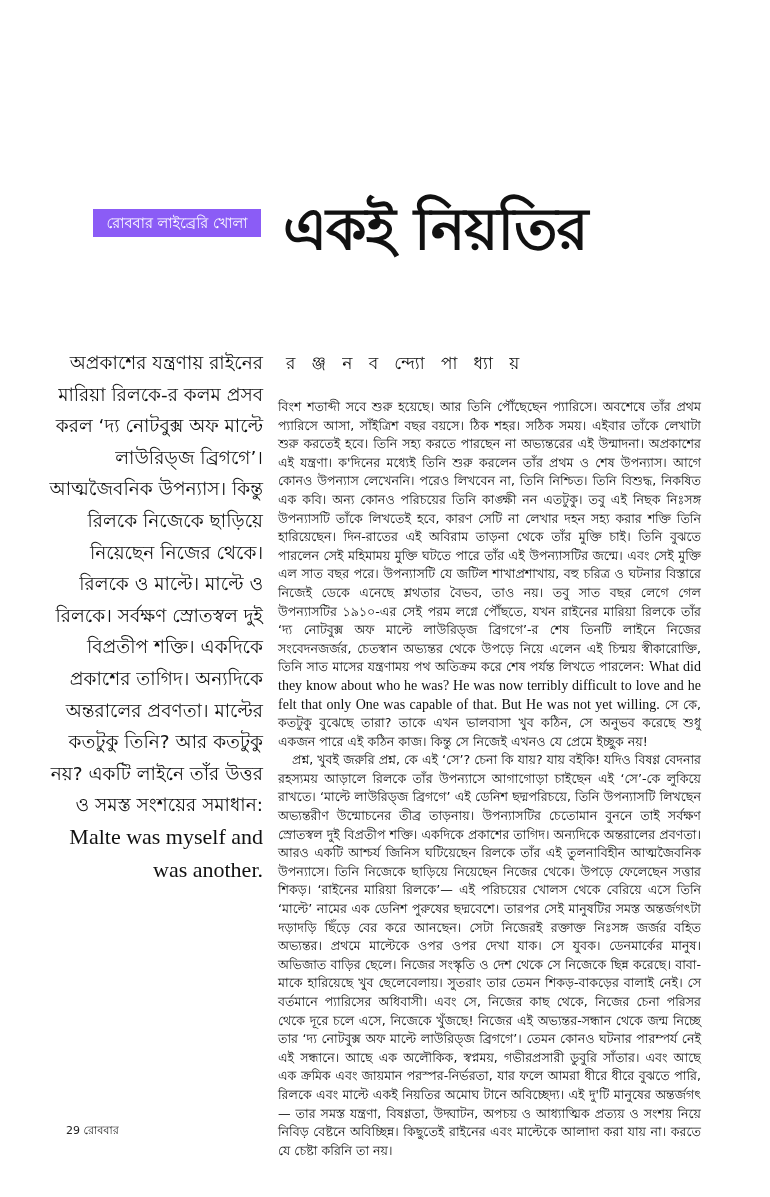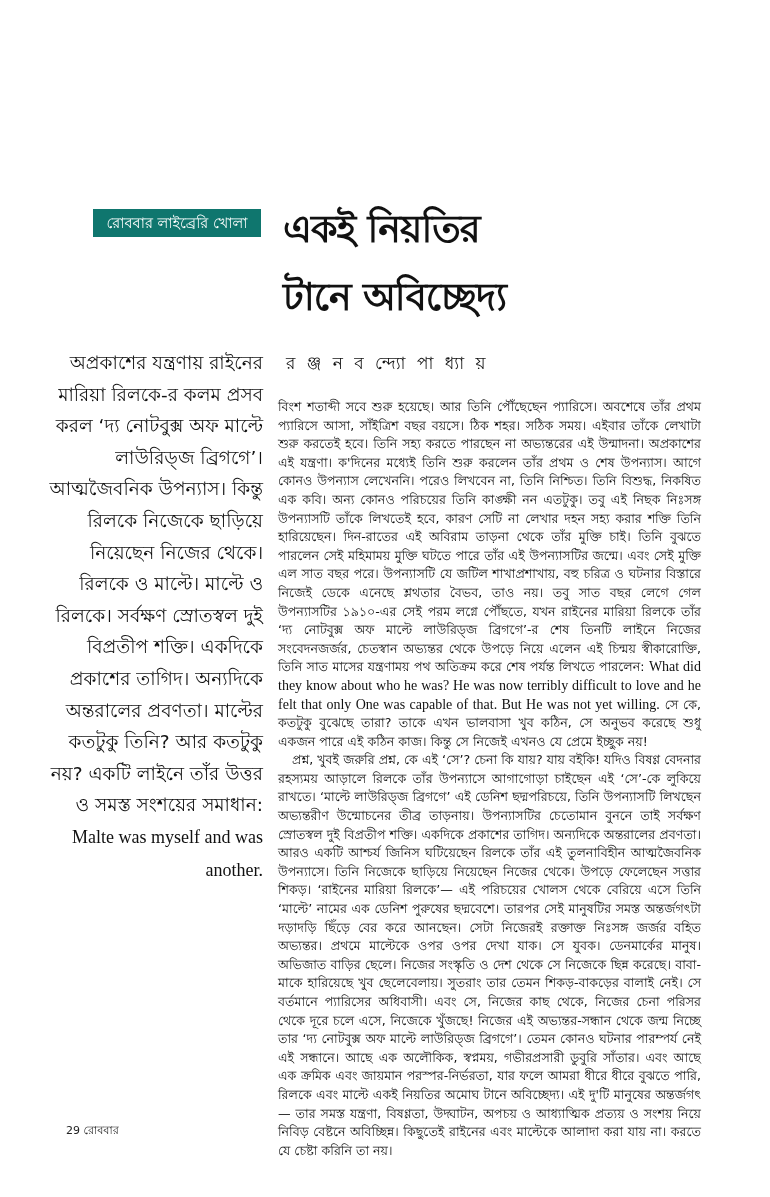--- a/index.html
+++ b/index.html
@@ -1,36 +1,35 @@
 <!DOCTYPE html>
 <html><head>
 <meta charset="utf-8">
 <style>
   html, body { margin: 0; padding: 0; background: #ffffff; }
   body { width: 770px; height: 1197px; position: relative; overflow: hidden; color: #111; font-family: "DejaVu Sans", sans-serif; }
-  .section-tag { position: absolute; left: 93px; top: 209px; width: 168px; height: 28px; background: #0f766e; color: #fff; font-size: 14.5px; line-height: 28px; text-align: center; white-space: nowrap; }
-  .headline { position: absolute; left: 283px; top: 195px; width: 460px; font-size: 38px; font-weight: bold; line-height: 68px; color: #111; letter-spacing: -1px; }
+  .section-tag { position: absolute; left: 93px; top: 209px; width: 168px; height: 28px; background: #8b5cf6; color: #fff; font-size: 14.5px; line-height: 28px; text-align: center; white-space: nowrap; }
+  .headline { position: absolute; left: 283px; top: 195px; width: 460px; font-size: 58px; font-weight: bold; line-height: 68px; color: #111; letter-spacing: -1px; }
   .headline div { white-space: nowrap; }
-  .byline { position: absolute; left: 286px; top: 350px; font-size: 17px; letter-spacing: 3px; white-space: nowrap; color: #111; }
+  .byline { position: absolute; left: 286px; top: 350px; font-size: 17px; letter-spacing: 3px; white-space: nowrap; color: #111; font-family: Liberation Mono, monospace; }
   .pullquote { position: absolute; left: 40px; top: 347px; width: 223px; text-align: right; font-size: 18.5px; line-height: 31.6px; color: #111; }
-  .pullquote .en { font-family: "Liberation Serif", serif; font-size: 18px; }
+  .pullquote .en { font-family: "Liberation Serif", serif; font-size: 22px; }
   .body-text { position: absolute; left: 278px; top: 398px; width: 423px; font-size: 12.6px; line-height: 18.6px; text-align: justify; color: #111; }
   .body-text p { margin: 0; }
   .body-text p + p { text-indent: 14px; }
   .body-text .en { font-family: "Liberation Serif", serif; font-size: 14px; }
   .folio { position: absolute; left: 66px; top: 1122px; font-size: 11px; color: #222; white-space: nowrap; }
 </style>
 </head>
 <body>
 
 <div class="section-tag">রোববার লাইব্রেরি খোলা</div>
 
 <div class="headline">
   <div>একই নিয়তির</div>
-  <div>টানে অবিচ্ছেদ্য</div>
 </div>
 
 <div class="byline">র ঞ্জ ন  ব ন্দ্যো পা ধ্যা য়</div>
 
 <div class="pullquote">
   <span>অপ্রকাশের যন্ত্রণায় রাইনের মারিয়া রিলকে-র কলম প্রসব করল ‘দ্য নোটবুক্স অফ মাল্টে লাউরিড্জ ব্রিগগে’। আত্মজৈবনিক উপন্যাস। কিন্তু রিলকে নিজেকে ছাড়িয়ে নিয়েছেন নিজের থেকে। রিলকে ও মাল্টে। মাল্টে ও রিলকে। সর্বক্ষণ স্রোতস্বল দুই বিপ্রতীপ শক্তি। একদিকে প্রকাশের তাগিদ। অন্যদিকে অন্তরালের প্রবণতা। মাল্টের কতটুকু তিনি? আর কতটুকু নয়? একটি লাইনে তাঁর উত্তর ও সমস্ত সংশয়ের সমাধান:</span>
   <span class="en">Malte was myself and was another.</span>
 </div>
 
 <div class="body-text">

